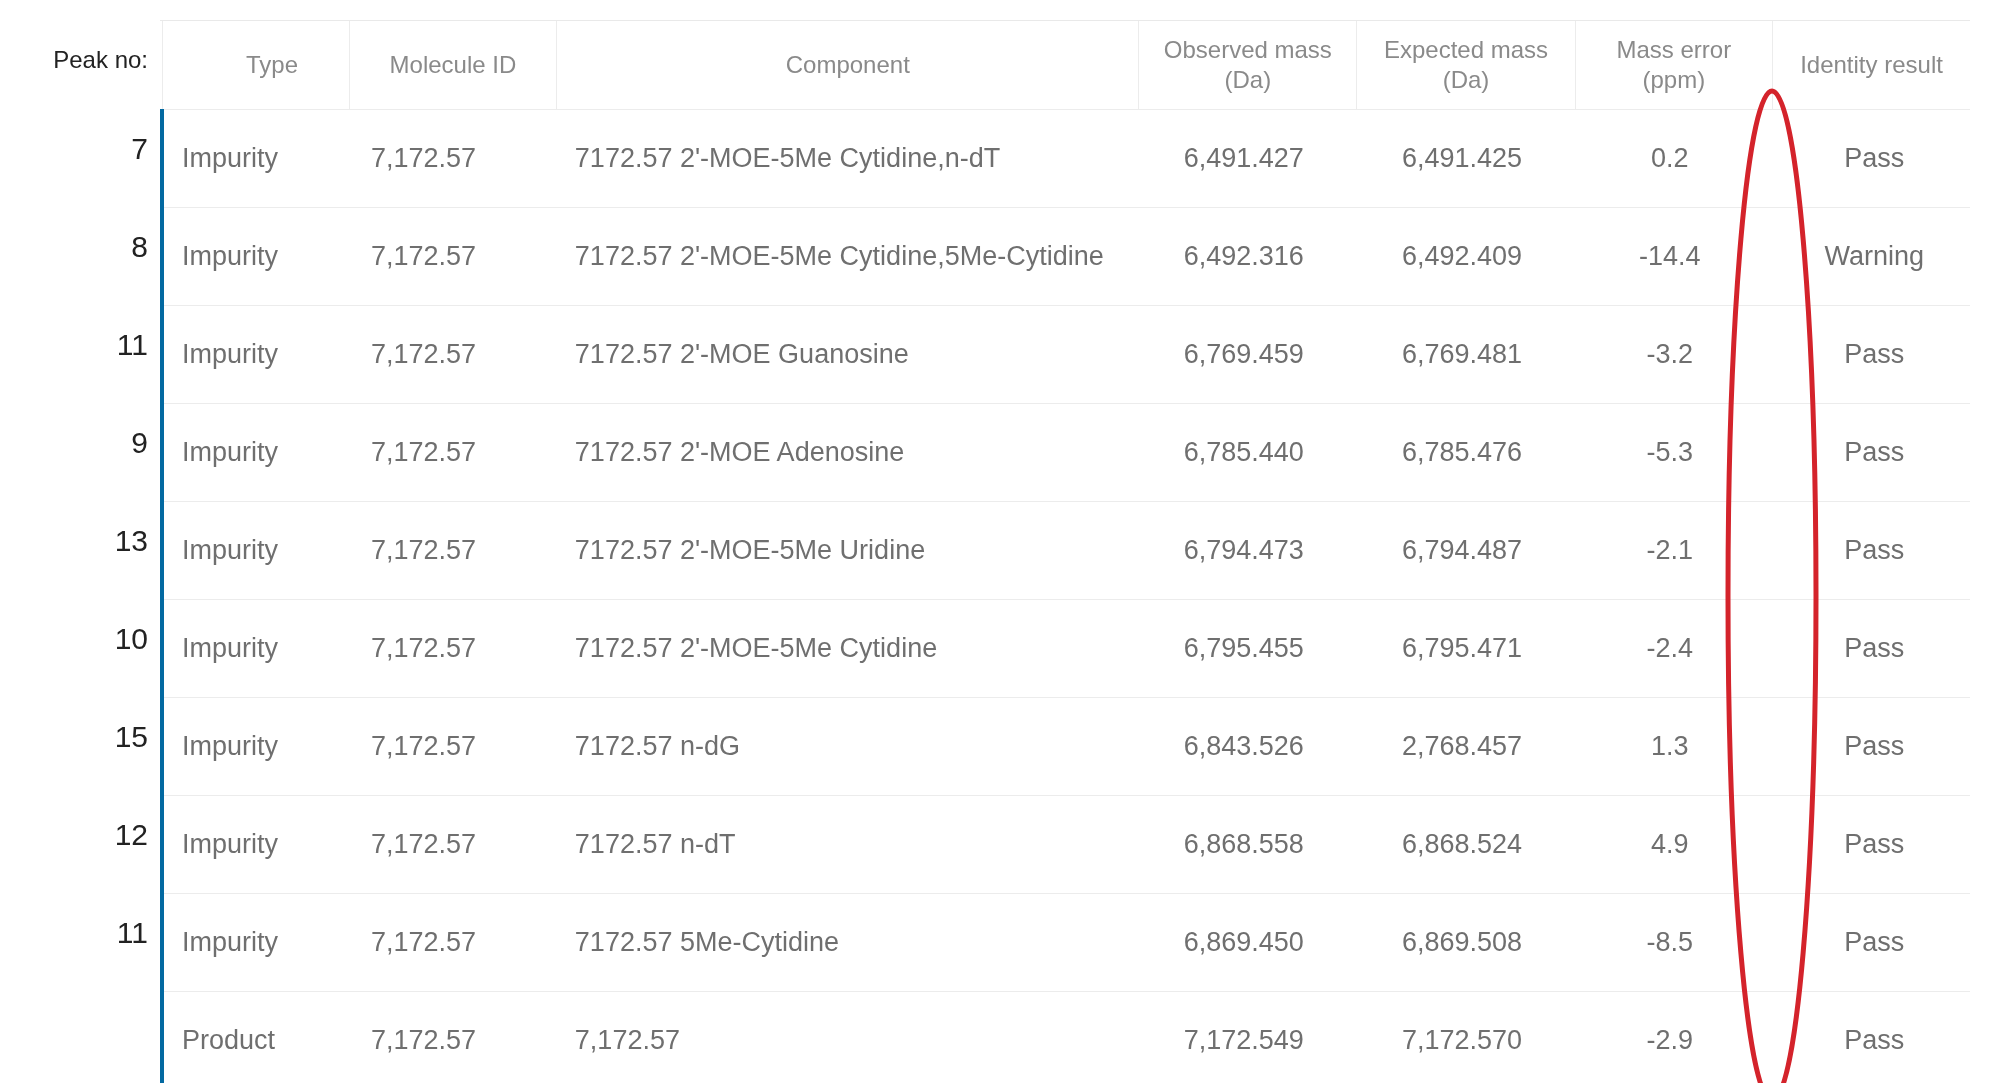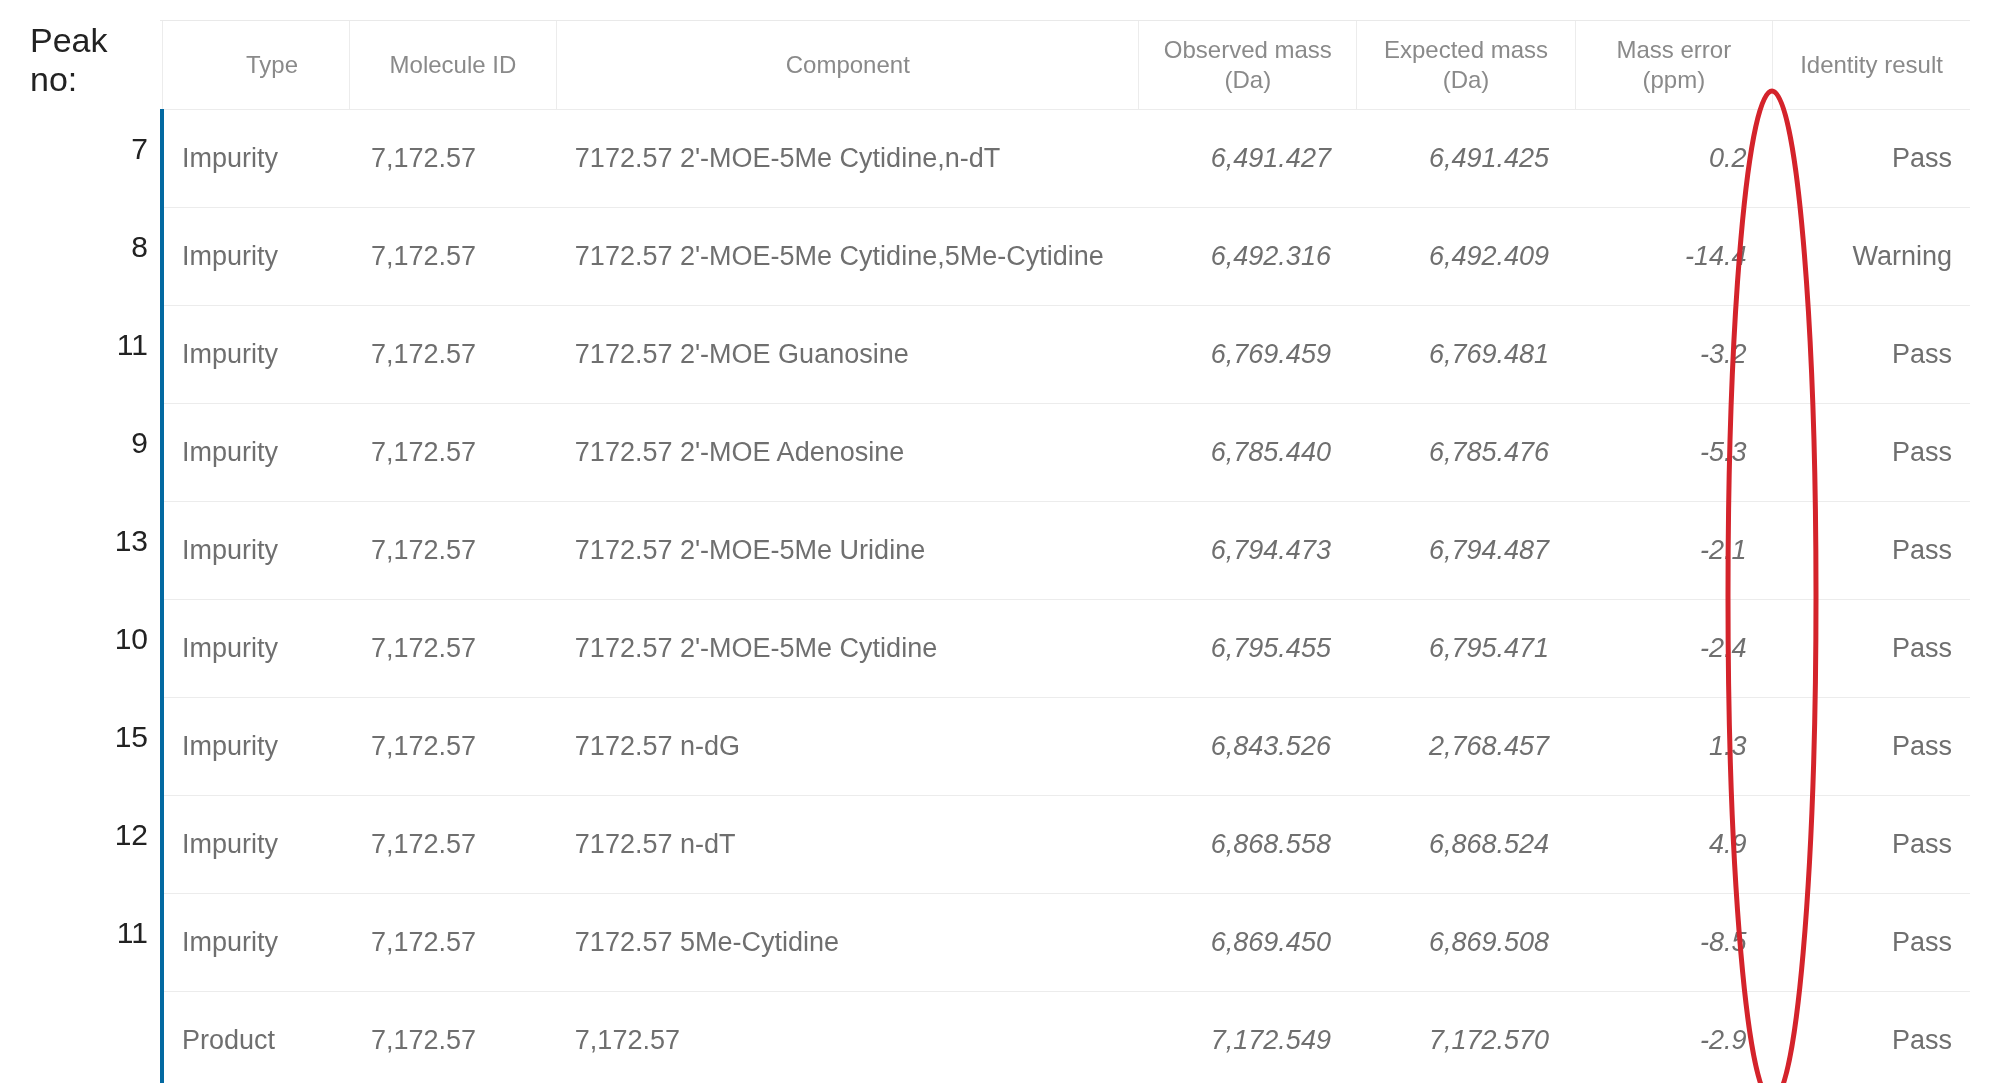--- a/index.html
+++ b/index.html
@@ -16,21 +16,21 @@
       display: flex;
       align-items: flex-start;
     }
     .peak-col { width: 130px; flex: 0 0 130px; }
     .peak-header {
       height: 80px;
       display: flex;
       align-items: center;
       justify-content: flex-end;
       padding-right: 12px;
-      font-size: 34px;
+      font-size: 24px;
       color: #222;
     }
     .peak-cell {
       height: 98px;
       display: flex;
       align-items: center;
       justify-content: flex-end;
       padding-right: 12px;
       font-size: 30px;
       color: #222;
@@ -69,22 +69,22 @@
       border-top: 1px solid #ececec;
       border-left: none;
       vertical-align: middle;
       white-space: nowrap;
       overflow: hidden;
     }
     tbody tr td:first-child { border-left: 4px solid #0369a1; }
     .c-type { text-align: left; }
     .c-mid { text-align: left; padding-left: 22px; }
     .c-comp { text-align: left; }
-    .c-obs, .c-exp, .c-err { text-align: right; padding-right: 26px; font-style: italic; }
-    .c-id { text-align: right; padding-left: 24px; }
+    .c-obs, .c-exp, .c-err { text-align: center; padding-right: 26px; }
+    .c-id { text-align: center; padding-left: 24px; }
 
     
     col.col-type { width: 180px; }
     col.col-mid  { width: 200px; }
     col.col-comp { width: 560px; }
     col.col-obs  { width: 210px; }
     col.col-exp  { width: 210px; }
     col.col-err  { width: 190px; }
     col.col-id   { width: 190px; }
 

